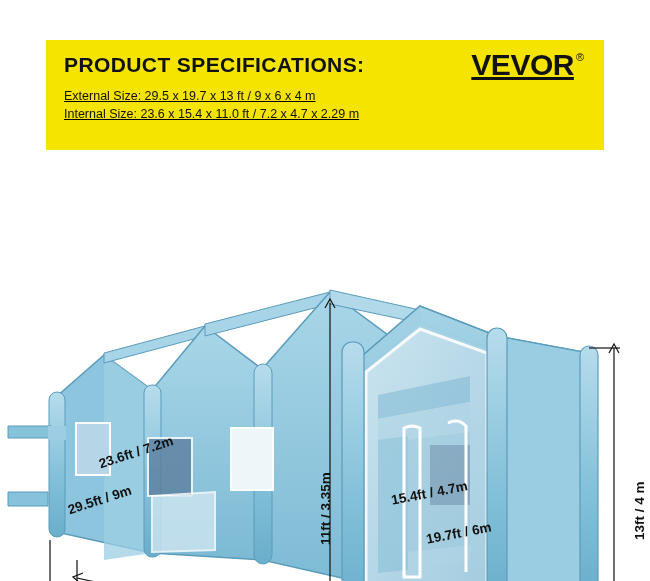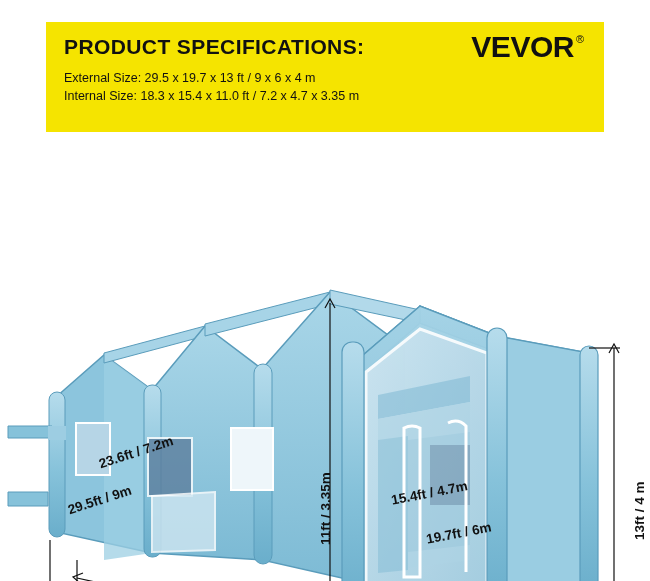--- a/index.html
+++ b/index.html
@@ -15,21 +15,21 @@
     width: 650px;
     height: 581px;
     background: #ffffff;
     overflow: hidden;
   }
 
   
   .spec-banner {
     position: absolute;
     left: 46px;
-    top: 22px;
+    top: 40px;
     width: 558px;
     height: 110px;
     background: #f5e400;
     box-sizing: border-box;
     padding: 10px 16px 20px 18px;
   }
   .spec-head-row {
     display: flex;
     align-items: center;
     justify-content: space-between;
@@ -45,29 +45,31 @@
     display: flex;
     align-items: flex-start;
     color: #111111;
     margin-right: 4px;
   }
   .brand-name {
     font-size: 30px;
     font-weight: bold;
     letter-spacing: -0.5px;
     line-height: 1;
+    text-decoration: underline;
   }
   .brand-reg {
     font-size: 11px;
     line-height: 1;
     margin-top: 2px;
     margin-left: 2px;
   }
   .spec-lines {
     margin-top: 7px;
+    text-decoration: underline;
   }
   .spec-line {
     font-size: 12.5px;
     color: #111111;
     line-height: 1.45;
     white-space: nowrap;
   }
 
   
   .illustration {
@@ -105,21 +107,21 @@
   <div class="spec-banner">
     <div class="spec-head-row">
       <div class="spec-title">PRODUCT SPECIFICATIONS:</div>
       <div class="brand">
         <span class="brand-name">VEVOR</span>
         <span class="brand-reg">®</span>
       </div>
     </div>
     <div class="spec-lines">
       <div class="spec-line">External Size: 29.5 x 19.7 x 13 ft / 9 x 6 x 4 m</div>
-      <div class="spec-line">Internal Size: 18.3 x 15.4 x 11.0 ft / 7.2 x 4.7 x 3.35 m</div>
+      <div class="spec-line">Internal Size: 23.6 x 15.4 x 11.0 ft / 7.2 x 4.7 x 2.29 m</div>
     </div>
   </div>
 
   <div class="illustration">
     <svg width="650" height="441" viewBox="0 0 650 441" xmlns="http://www.w3.org/2000/svg">
       <defs>
         <linearGradient id="bodyGrad" x1="0" y1="0" x2="0" y2="1">
           <stop offset="0%" stop-color="#a9d6e8"></stop>
           <stop offset="100%" stop-color="#7cbad4"></stop>
         </linearGradient>

